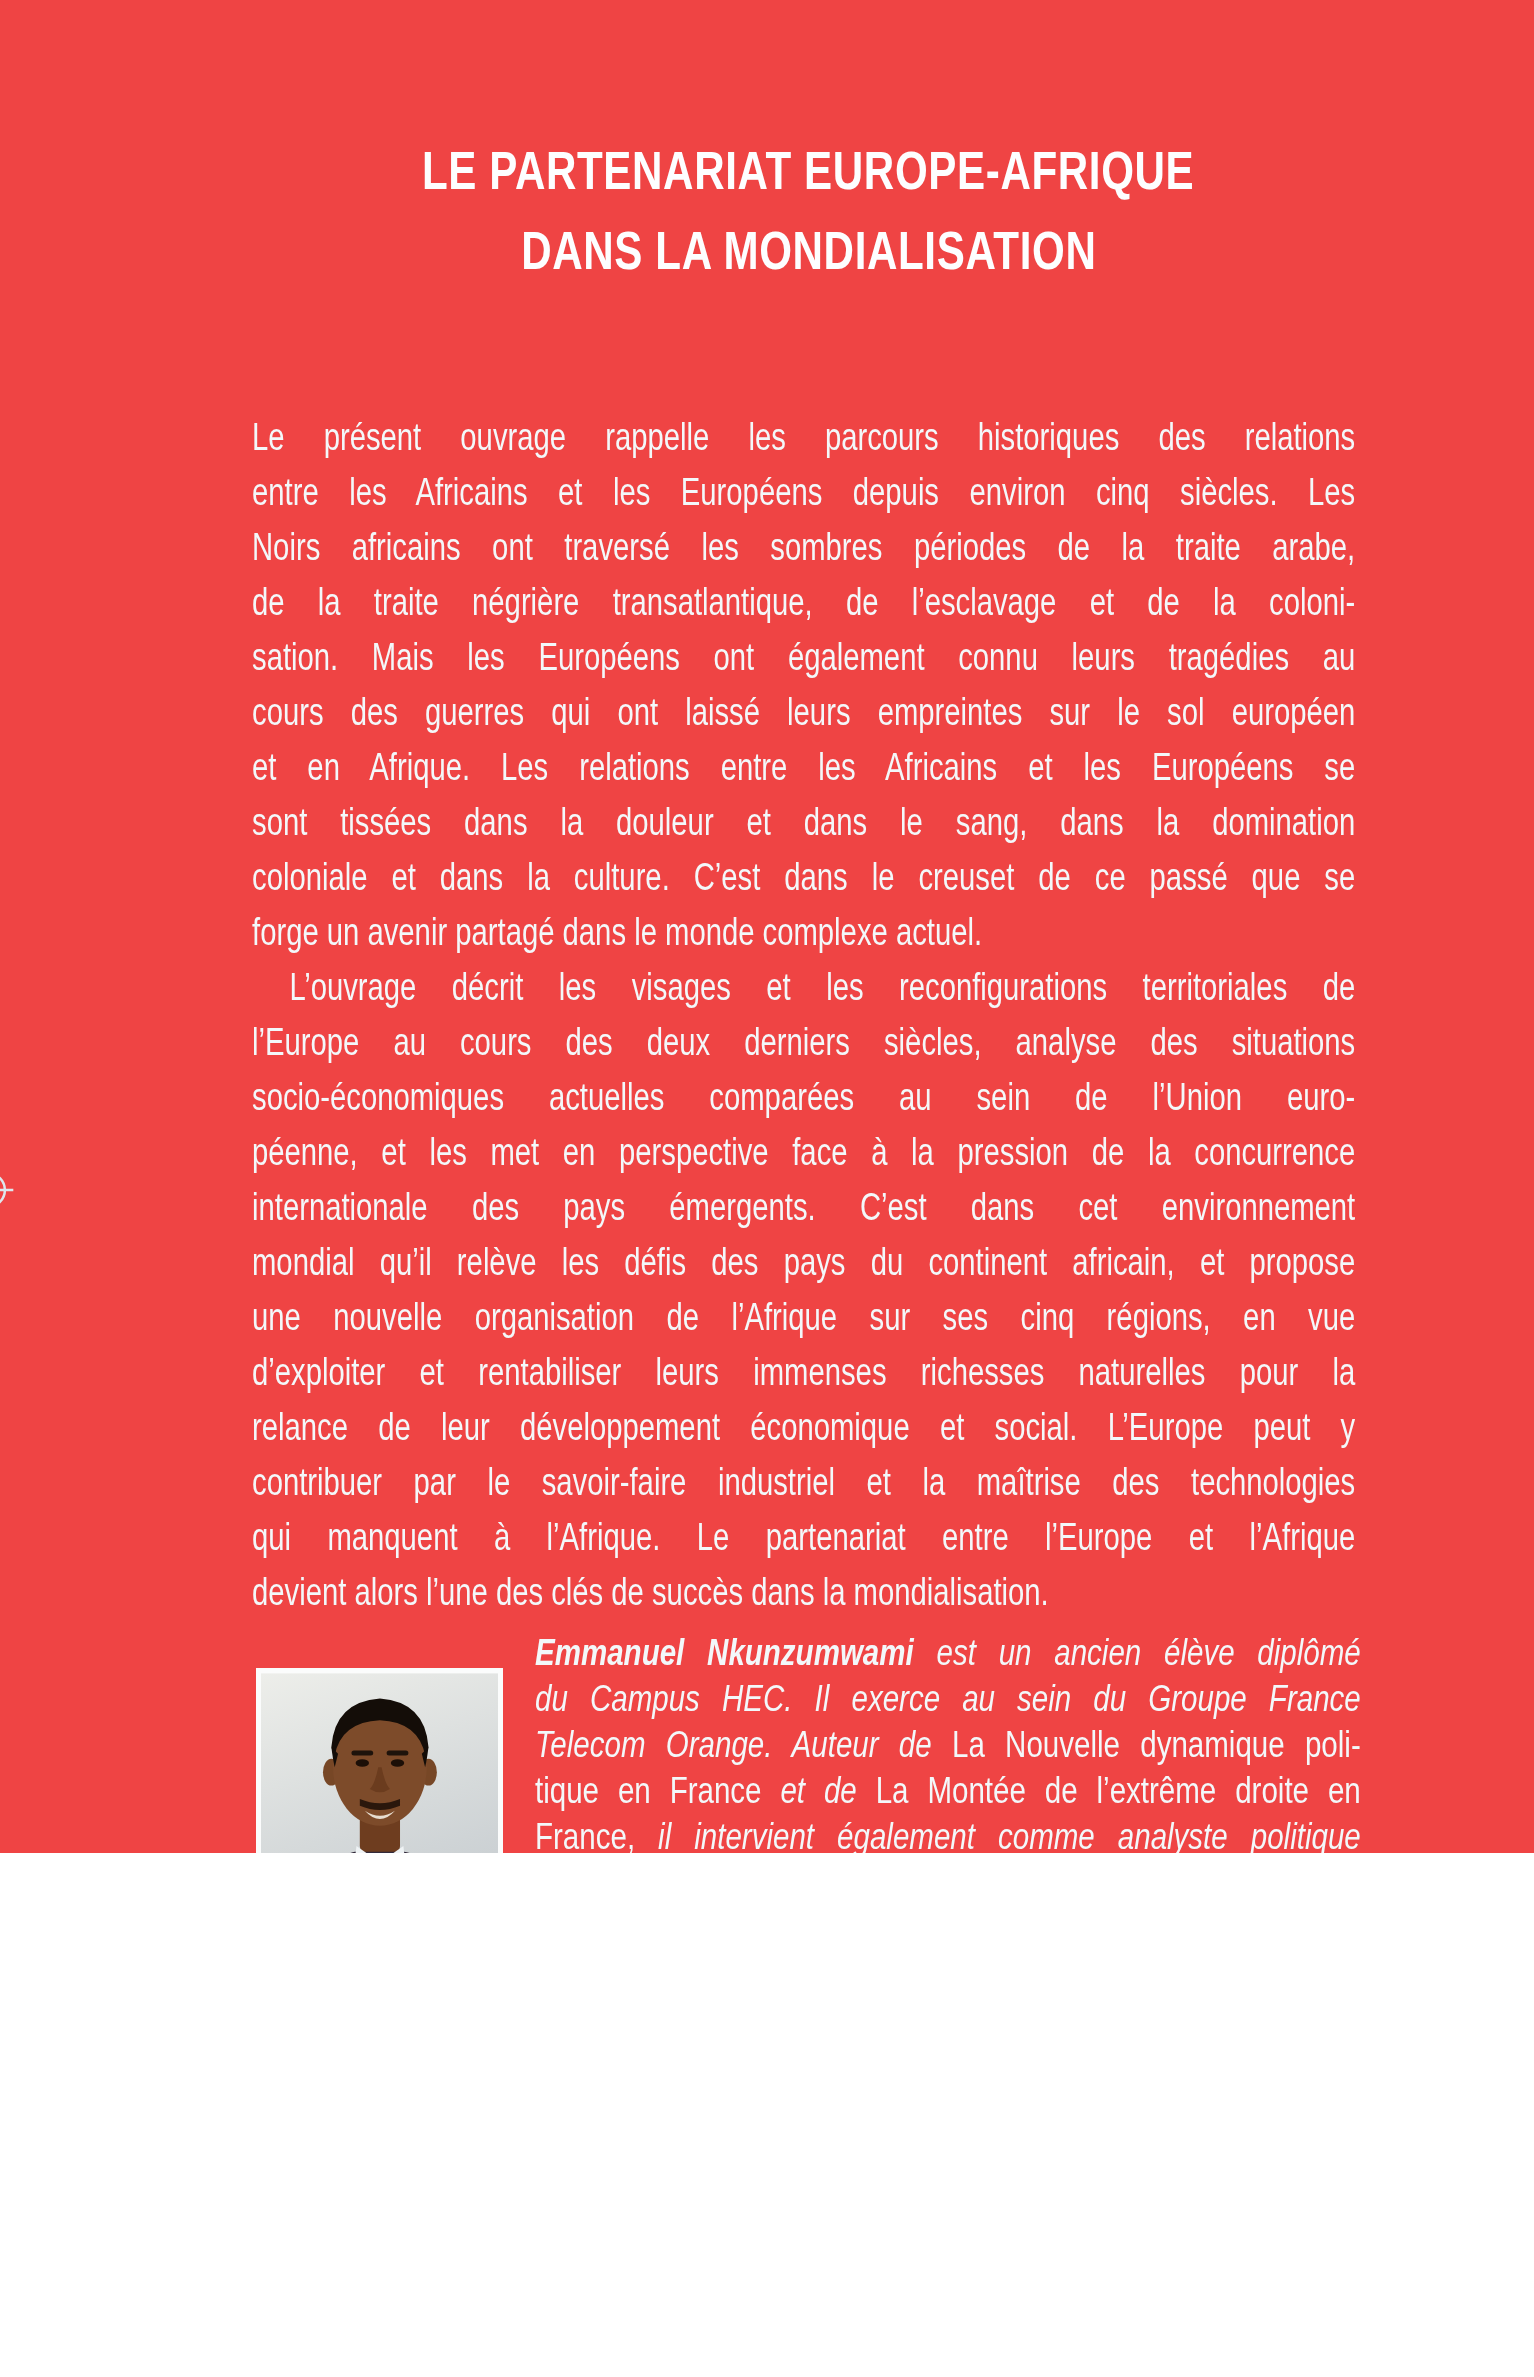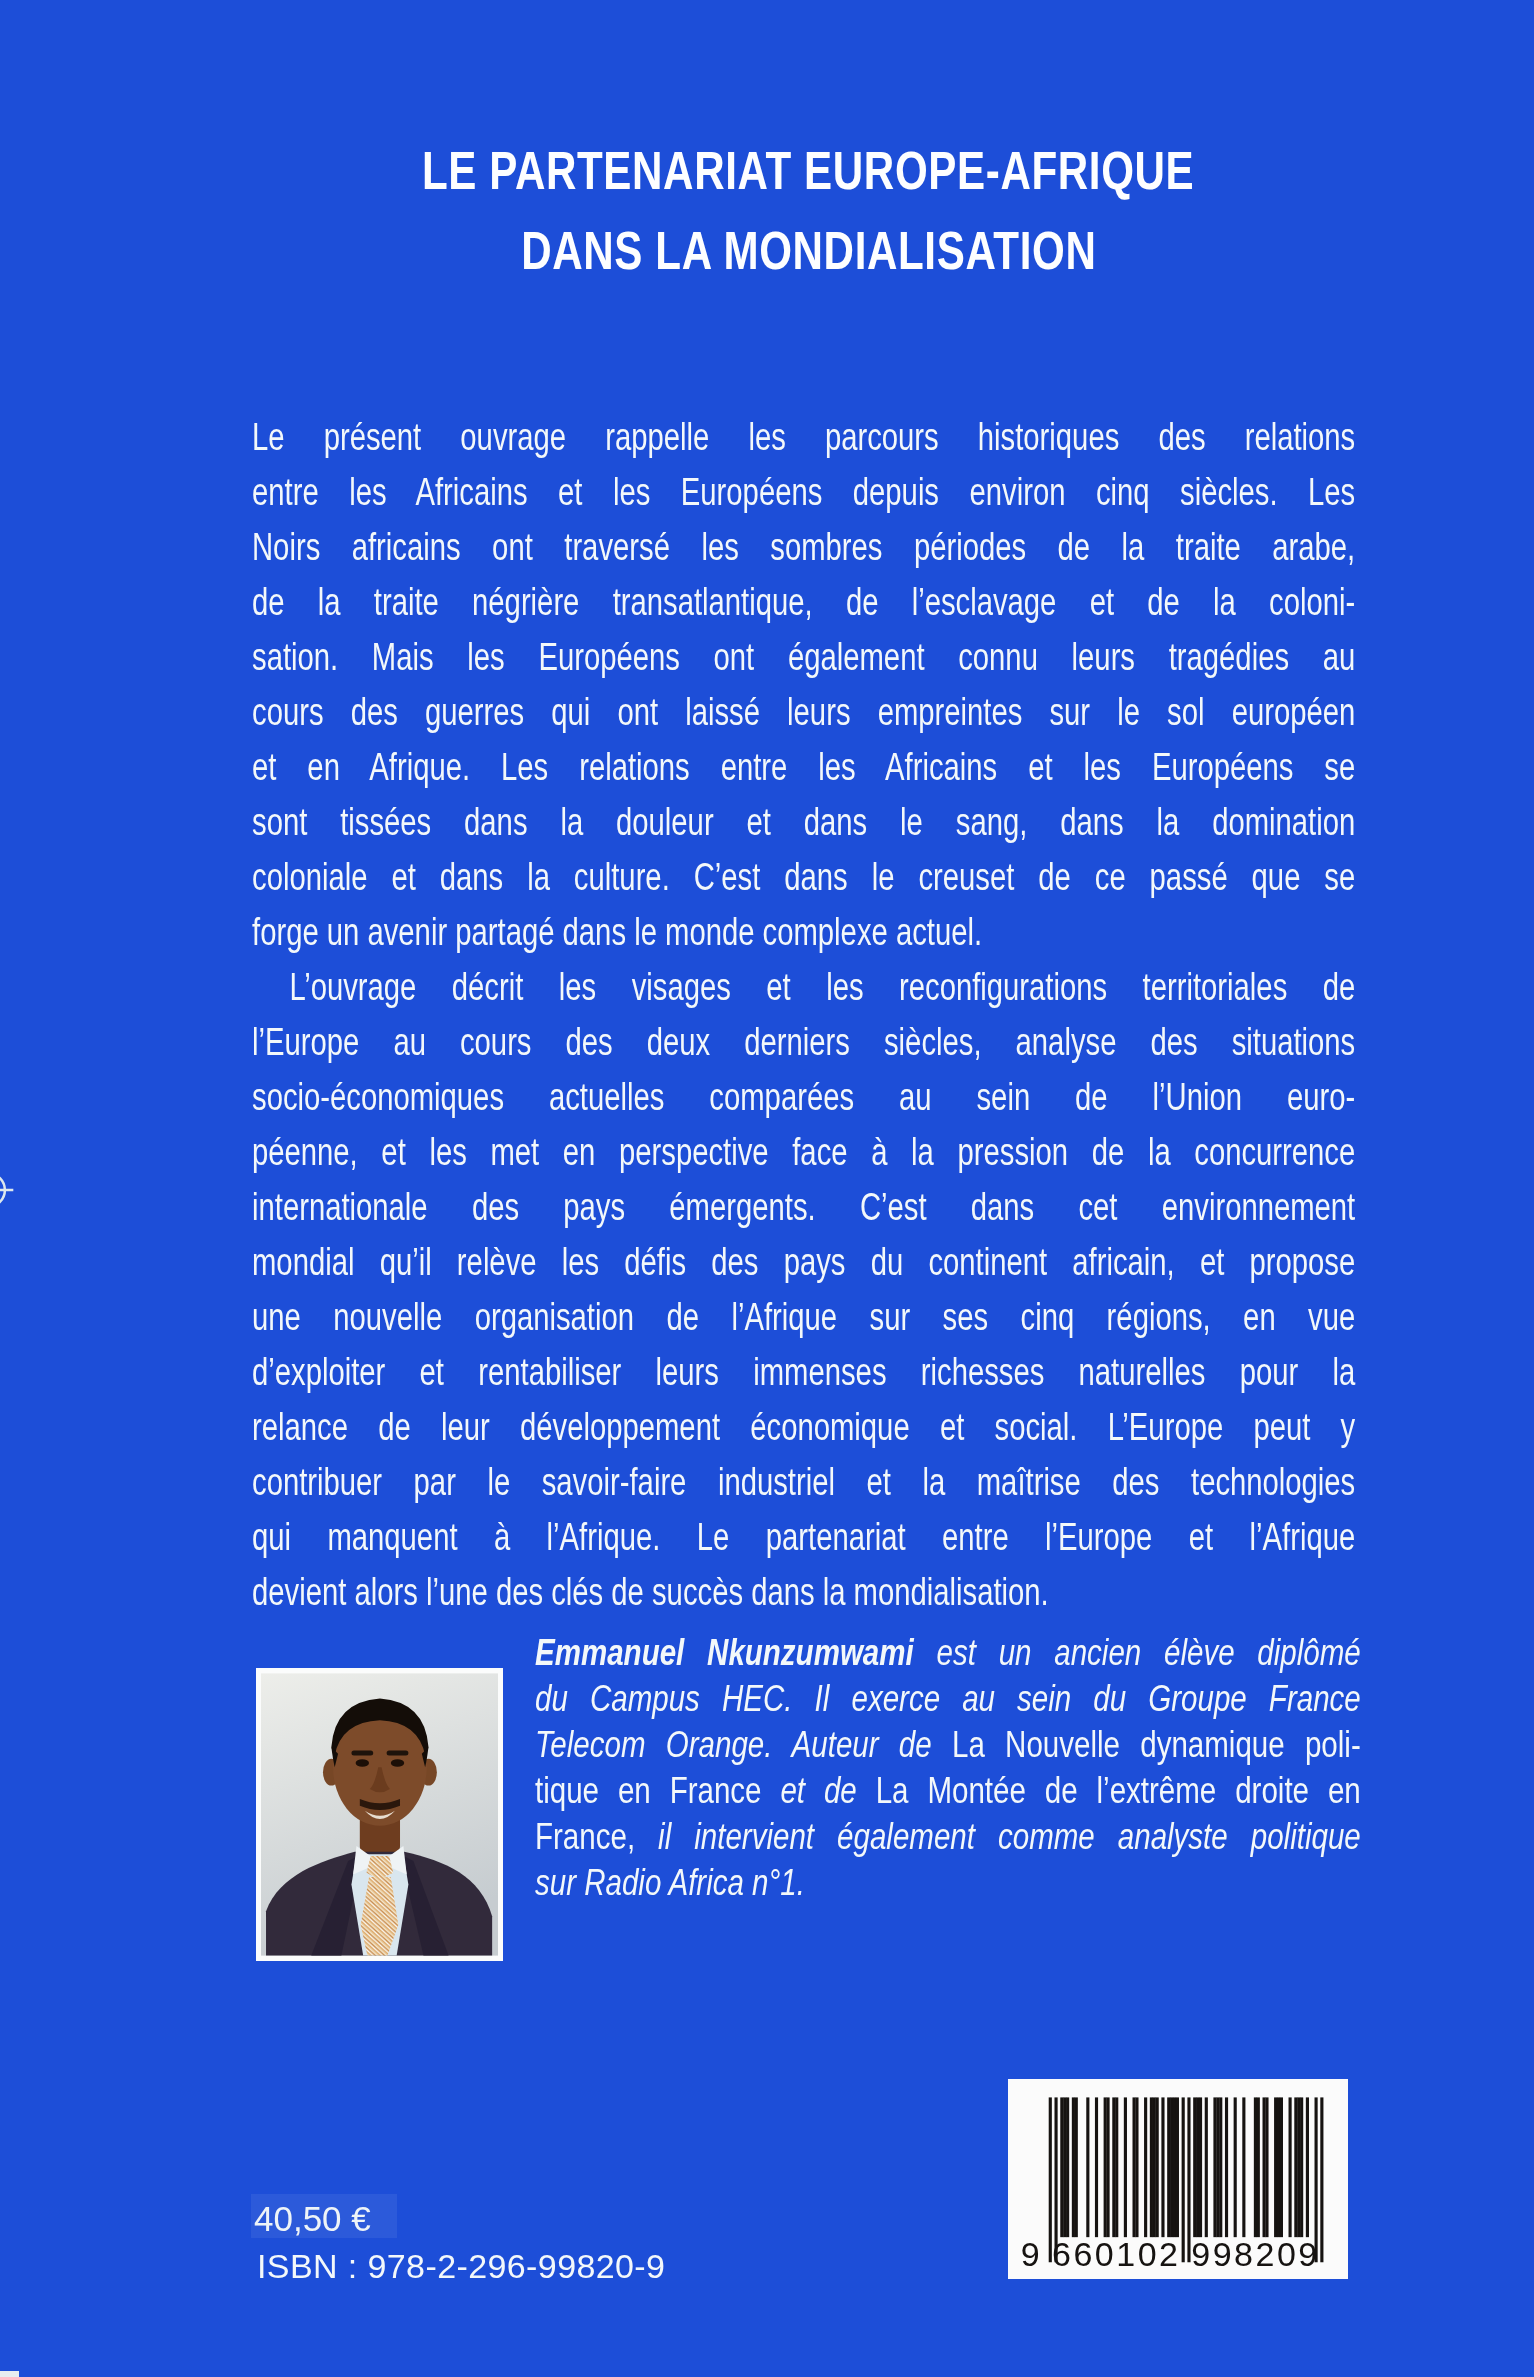--- a/index.html
+++ b/index.html
@@ -1,18 +1,18 @@
 <!DOCTYPE html>
 <html style="font-size:13.4px"><head>
 <meta charset="utf-8">
 <style>
   html,body{margin:0;padding:0;}
   body{width:1534px;height:2377px;overflow:hidden;
        font-family:"Liberation Sans",sans-serif;}
-  #cover{position:relative;width:1534px;height:2377px;background:#1d4ed8;overflow:hidden;}
+  #cover{position:relative;width:1534px;height:1853px;background:#ef4444;overflow:hidden;}
 
   
   .title-line{position:absolute;left:257px;width:1103px;text-align:center;
               color:#fdfeff;font-weight:bold;font-size:54px;line-height:59px;white-space:nowrap;}
   .title-line>span{display:inline-block;transform:scaleX(0.78);transform-origin:center;letter-spacing:0.8px;}
   #title-1{top:141px;}
   #title-2{top:221px;}
 
   
   #synopsis{position:absolute;left:252px;top:409px;width:1103px;color:#f3f8fa;}

